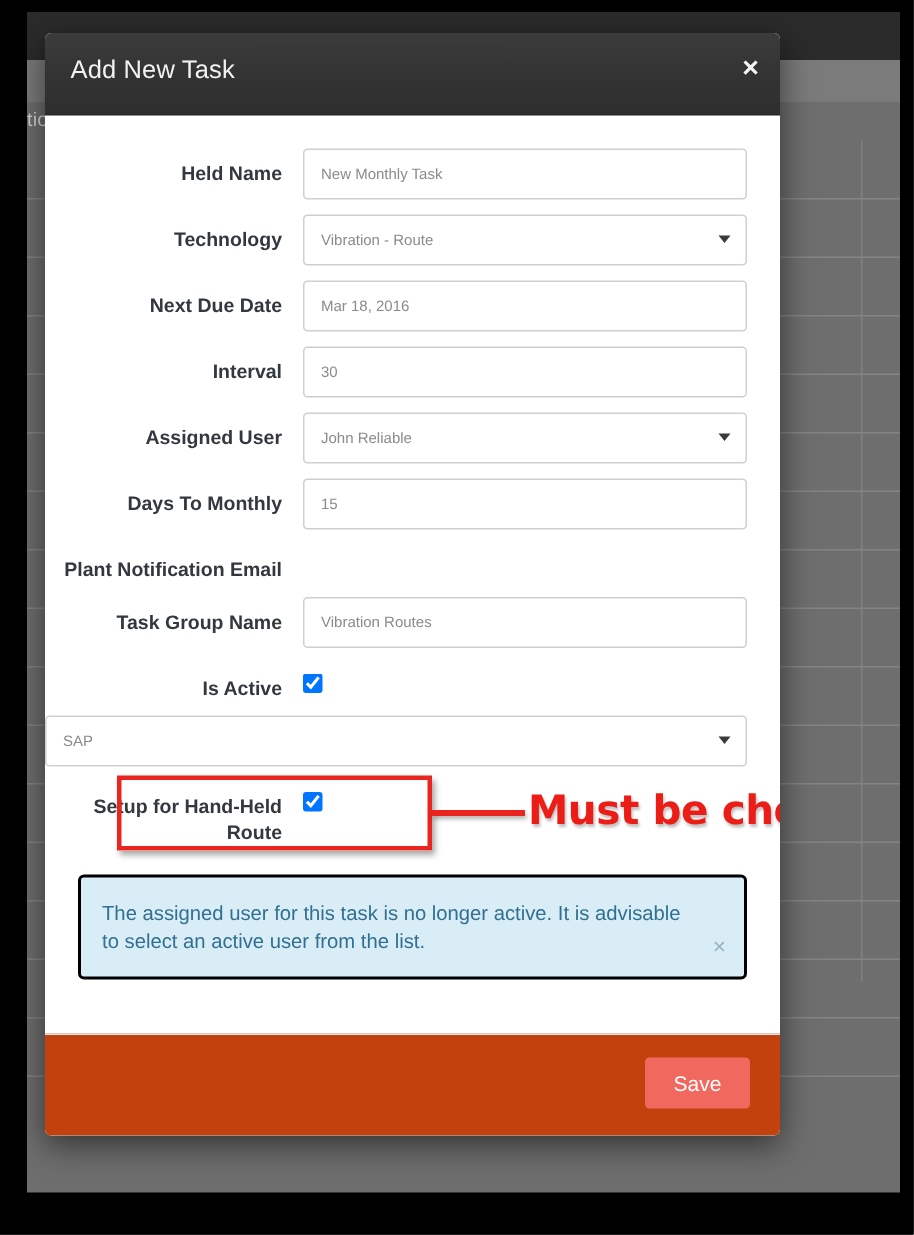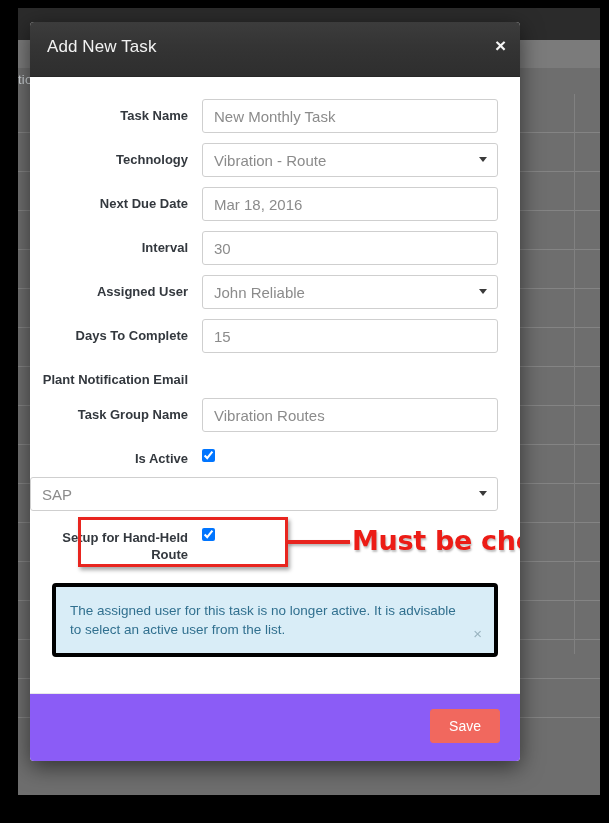--- a/index.html
+++ b/index.html
@@ -145,21 +145,21 @@
     position: relative;
   }
   .form-control {
     width: 100%;
     height: 34px;
     box-sizing: border-box;
     border: 1px solid #cfcfcf;
     border-radius: 3px;
     background: #ffffff;
     padding: 0 11px;
-    font-size: 15px;
+    font-size: 10px;
     color: #8b8b8b;
     font-family: "Liberation Sans", sans-serif;
     outline: none;
     line-height: 32px;
   }
   .form-control.is-select {
     appearance: none;
     -webkit-appearance: none;
     padding-right: 26px;
     background-image: none;
@@ -227,21 +227,21 @@
     text-shadow: 1px 2px 2px rgba(0,0,0,.25);
   }
 
   
   .alert-wrap {
     padding: 8px 22px 0 22px;
   }
   .alert {
     position: relative;
     background: #d9edf7;
-    border: 4px solid #000000;
+    border: 2px solid #000000;
     border-radius: 4px;
     padding: 14px 38px 14px 14px;
     font-size: 13.5px;
     line-height: 19px;
     color: #31708f;
     min-height: 30px;
   }
   .alert-close {
     position: absolute;
     right: 12px;
@@ -251,21 +251,21 @@
     line-height: 15px;
     cursor: pointer;
   }
 
   
   .modal-footer {
     margin-top: 28px;
     border-top: 1px solid #e8e8e8;
     padding: 15px 20px 18px 20px;
     text-align: right;
-    background: #8b5cf6;
+    background: #c2410c;
   }
   .btn-save {
     display: inline-block;
     background: #f1685e;
     border: 1px solid #f1685e;
     color: #ffffff;
     font-size: 14px;
     font-family: "Liberation Sans", sans-serif;
     padding: 8px 18px;
     border-radius: 3px;
@@ -307,21 +307,21 @@
   <div class="modal">
 
     <div class="modal-header">
       <div class="modal-title">Add New Task</div>
       <div class="modal-close">×</div>
     </div>
 
     <div class="modal-body">
 
       <div class="form-row">
-        <div class="form-label">Task Name</div>
+        <div class="form-label">Held Name</div>
         <div class="form-control-wrap">
           <input class="form-control" type="text" value="New Monthly Task" style="">
         </div>
       </div>
 
       <div class="form-row">
         <div class="form-label">Technology</div>
         <div class="form-control-wrap">
           <input class="form-control is-select" type="text" readonly="" value="Vibration - Route" style="">
           <span class="select-caret"></span>
@@ -344,21 +344,21 @@
 
       <div class="form-row">
         <div class="form-label">Assigned User</div>
         <div class="form-control-wrap">
           <input class="form-control is-select" type="text" readonly="" value="John Reliable" style="">
           <span class="select-caret"></span>
         </div>
       </div>
 
       <div class="form-row">
-        <div class="form-label">Days To Complete</div>
+        <div class="form-label">Days To Monthly</div>
         <div class="form-control-wrap">
           <input class="form-control" type="text" value="15" style="">
         </div>
       </div>
 
       <div class="form-row">
         <div class="form-label">Plant Notification Email</div>
       </div>
 
       <div class="form-row">

